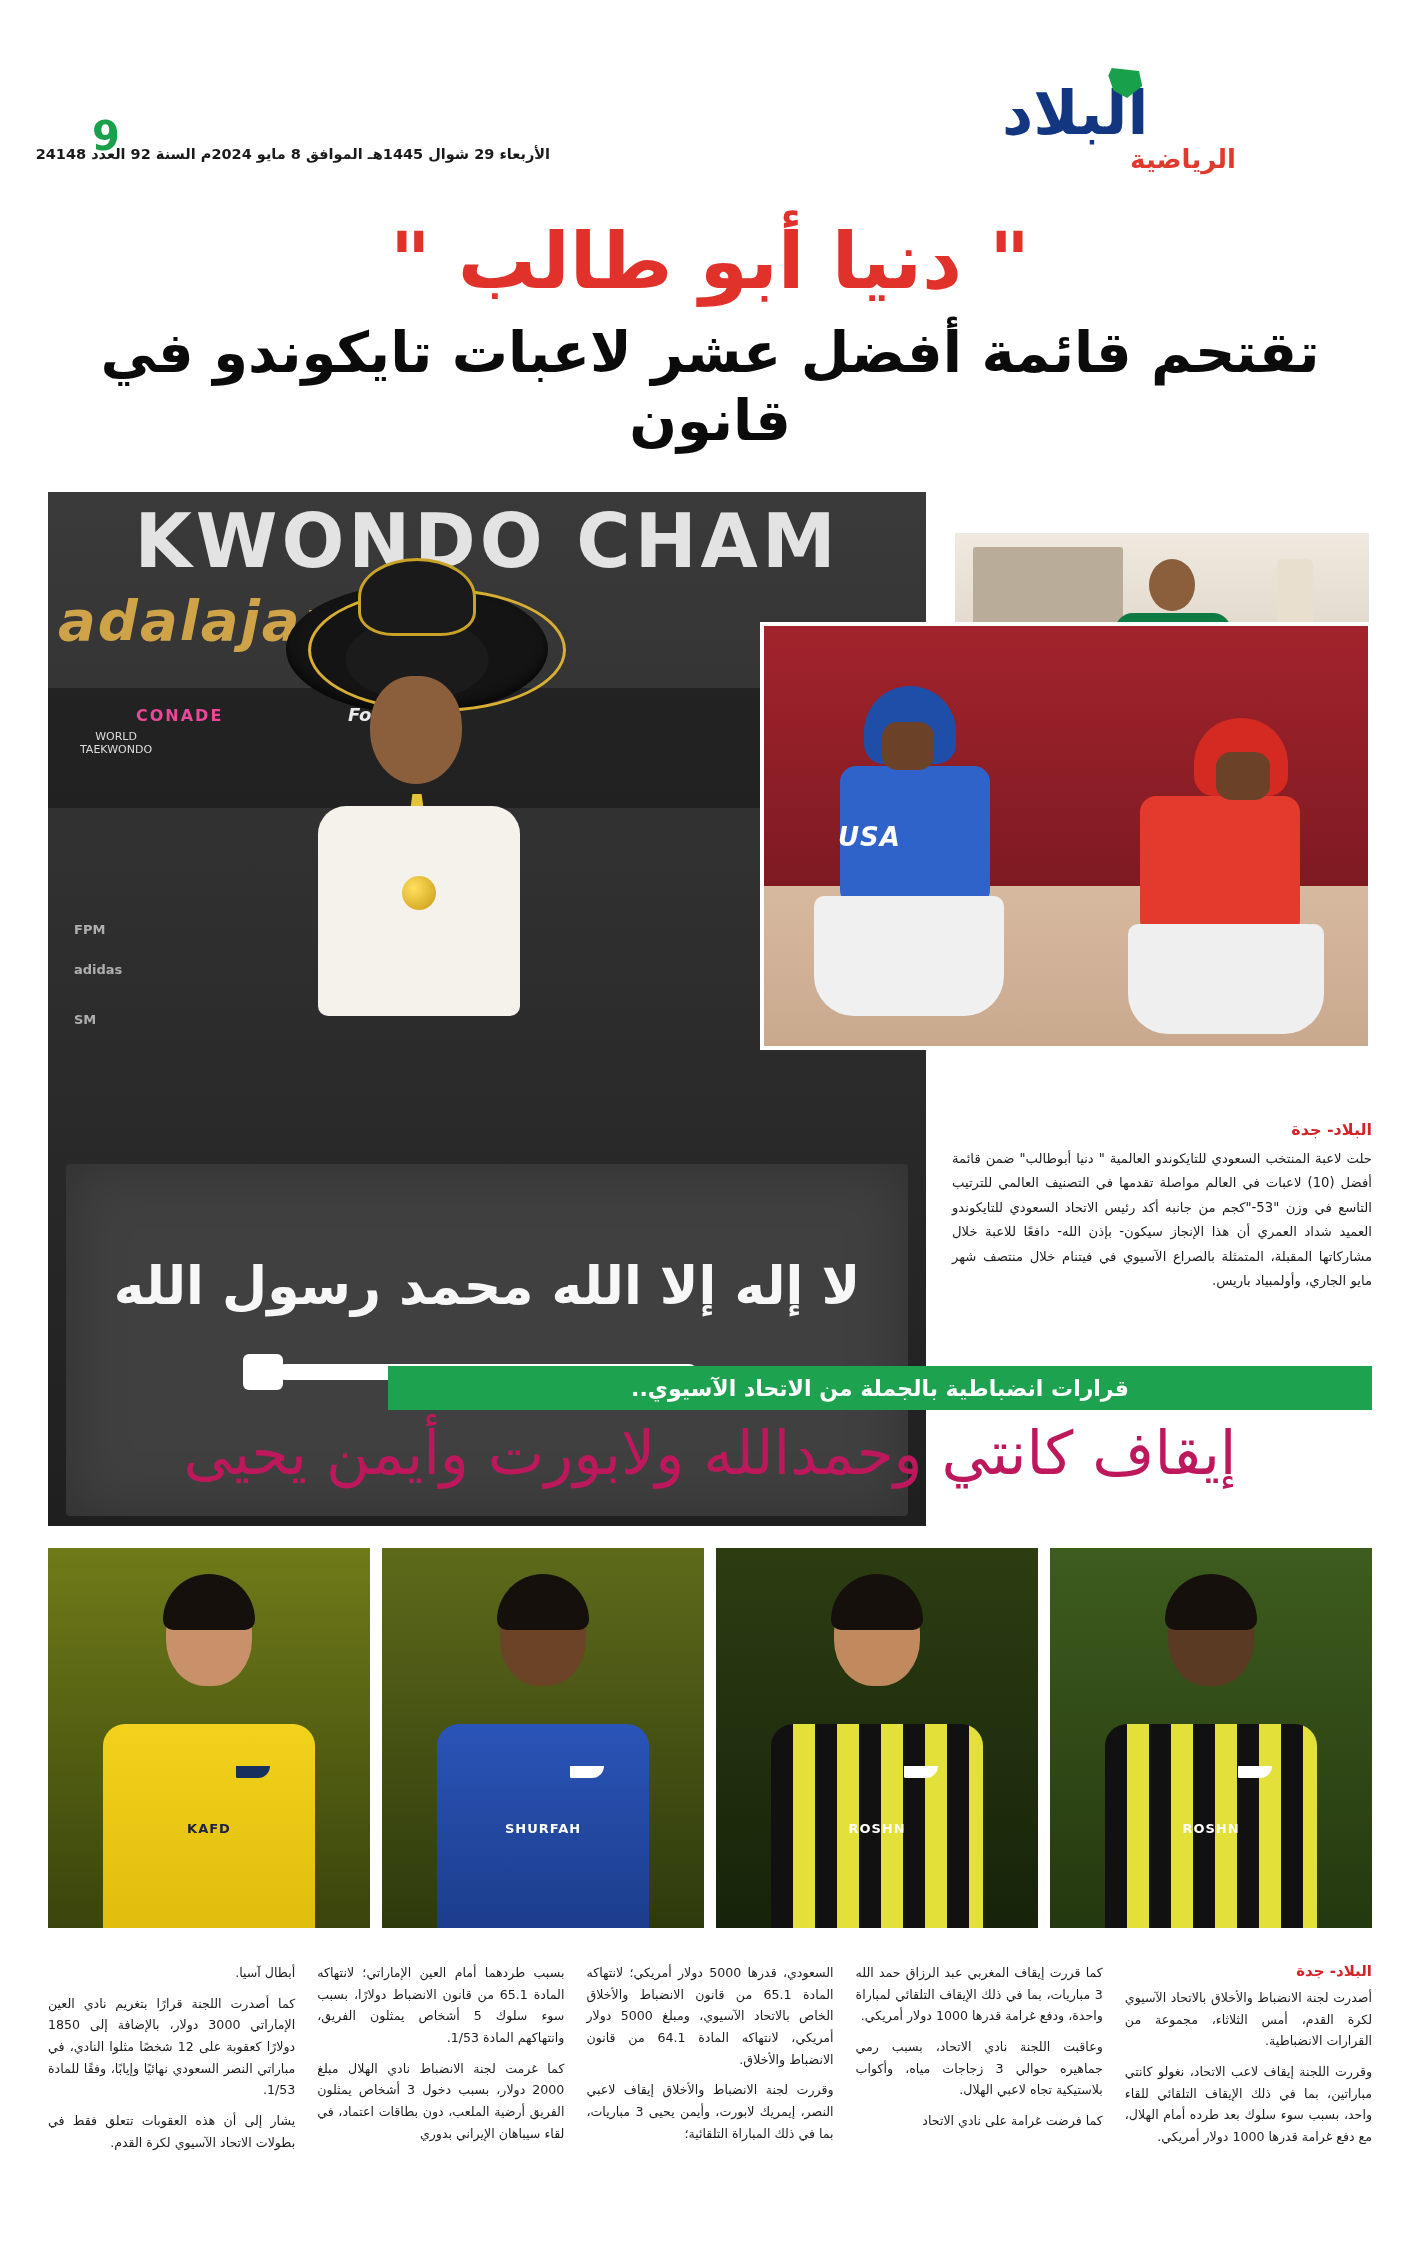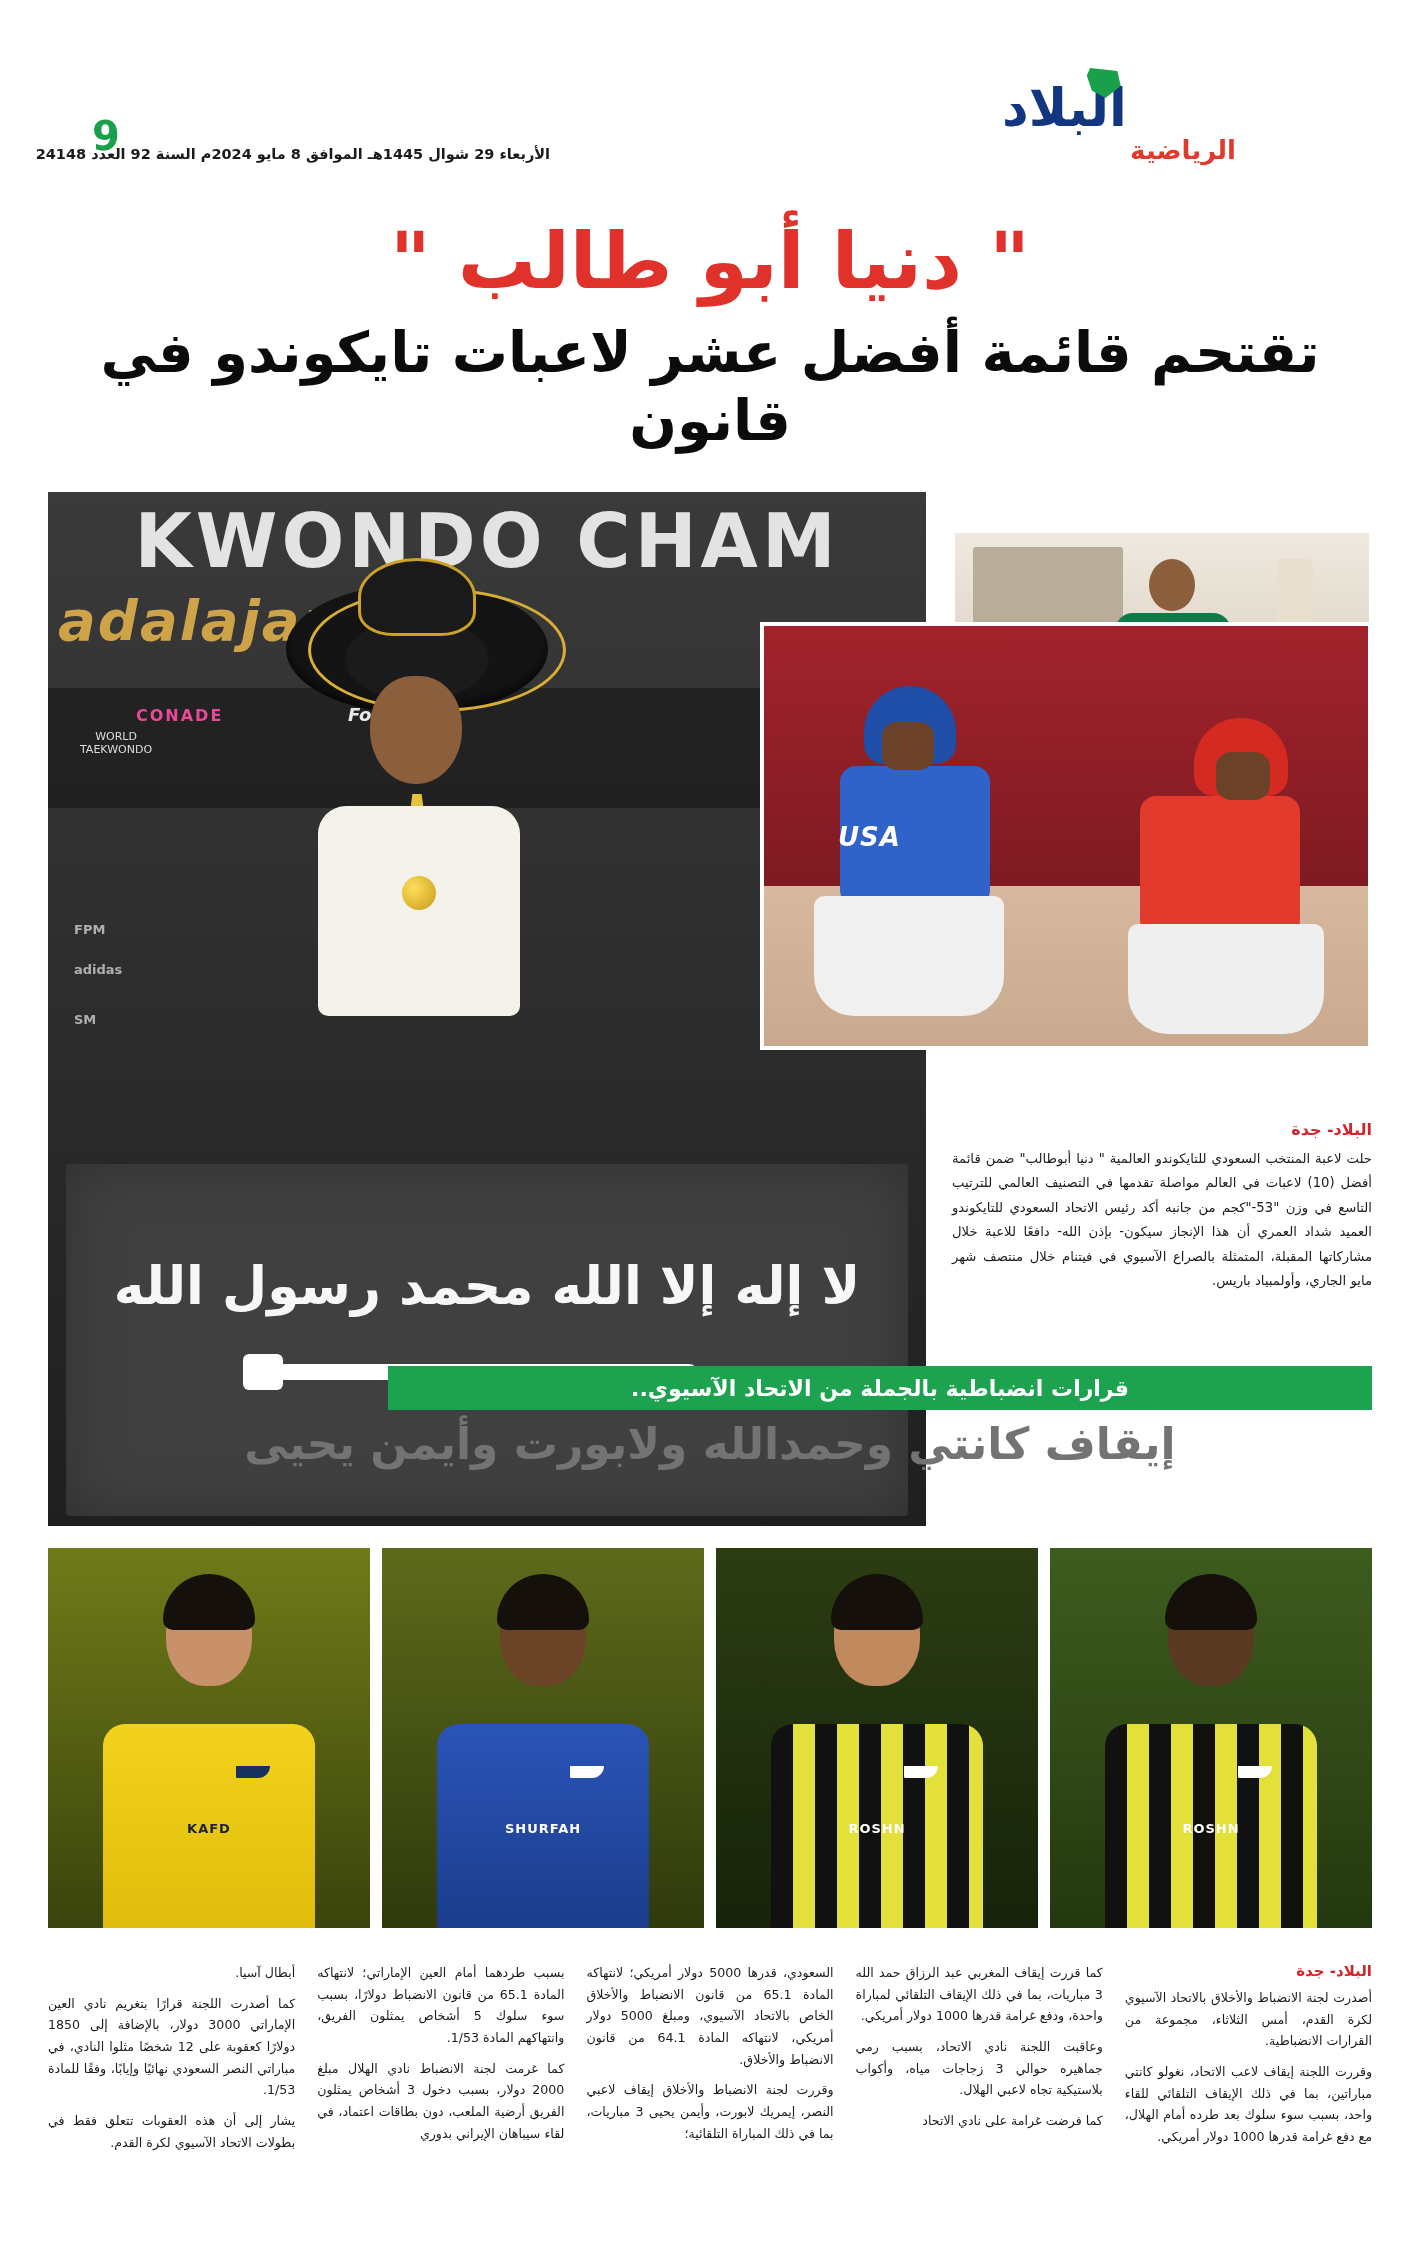--- a/index.html
+++ b/index.html
@@ -52,21 +52,21 @@
     width: 330px;
     height: 110px;
     text-align: left;
     direction: rtl;
   }
   .logo-wrap {
     position: relative;
     display: inline-block;
   }
   .logo-main {
-    font-size: 52px;
+    font-size: 61px;
     font-weight: bold;
     color: #12367f;
     line-height: 0.95;
     letter-spacing: -2px;
     white-space: nowrap;
   }
   .logo-flag {
     position: absolute;
     right: 6px;
     top: -16px;
@@ -432,23 +432,23 @@
     font-size: 22px;
     font-weight: bold;
   }
   .sub-headline {
     position: absolute;
     top: 1418px;
     left: 48px;
     right: 48px;
     text-align: center;
     direction: rtl;
-    font-size: 44px;
-    font-weight: bold;
-    color: #737373;
+    font-size: 60px;
+    font-weight: normal;
+    color: #be185d;
     letter-spacing: -1px;
   }
 
   
   .players {
     position: absolute;
     top: 1548px;
     left: 48px;
     right: 48px;
     height: 380px;

